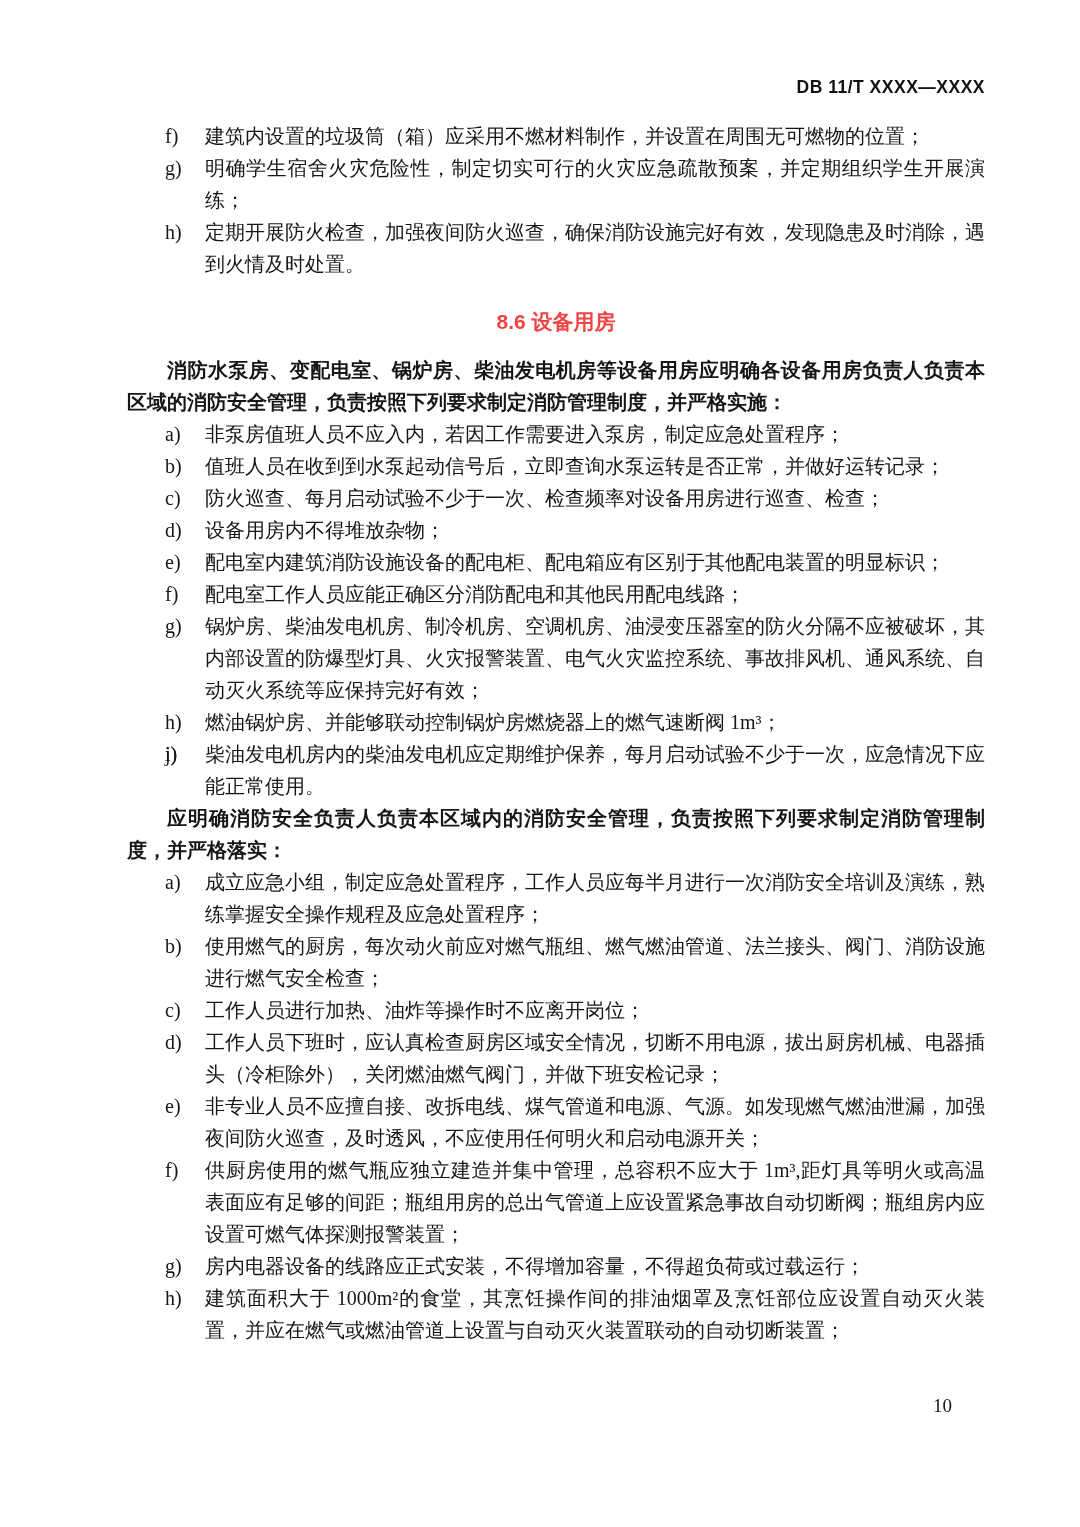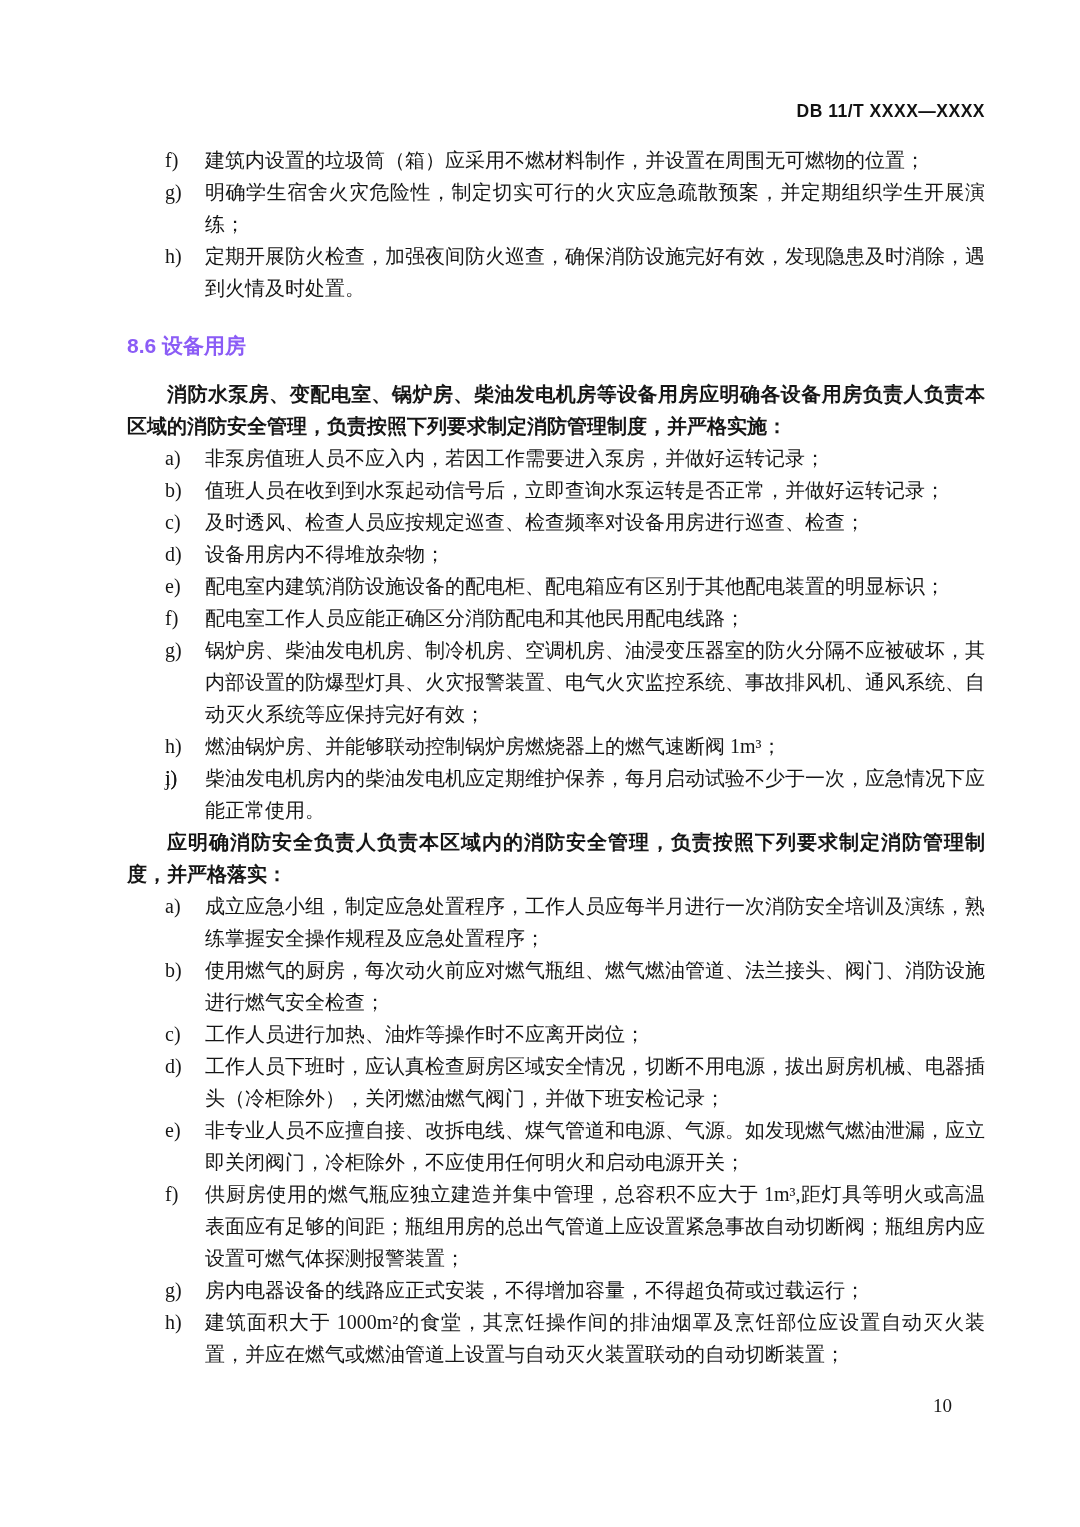--- a/index.html
+++ b/index.html
@@ -6,21 +6,21 @@
     margin: 0;
     padding: 0;
     background: #ffffff;
   }
   .page {
     position: relative;
     width: 1080px;
     height: 1527px;
     background: #ffffff;
     box-sizing: border-box;
-    padding: 100px 95px 0 127px;
+    padding: 76px 95px 0 127px;
     font-family: "Liberation Serif", "DejaVu Serif", serif;
     color: #161616;
     font-size: 20px;
     line-height: 32px;
   }
   .doc-header {
     text-align: right;
     font-family: "Liberation Sans", "DejaVu Sans", sans-serif;
     font-size: 17.5px;
     font-weight: 600;
@@ -41,23 +41,24 @@
   }
   .item-label {
     position: absolute;
     left: 38px;
     top: 0;
   }
   .section-heading {
     font-family: "Liberation Sans", "DejaVu Sans", sans-serif;
     font-size: 21px;
     font-weight: bold;
-    color: #8b5cf6;
+    color: #ef4444;
     line-height: 30px;
     margin: 27px 0 17px 0;
+    text-align: center;
   }
   .intro {
     margin: 0;
     text-indent: 2em;
     text-align: justify;
     font-weight: bold;
   }
   .page-footer {
     position: absolute;
     top: 1394px;
@@ -91,29 +92,29 @@
     </li>
   </ol>
 
   <h2 class="section-heading">8.6 设备用房</h2>
 
   <p class="intro">消防水泵房、变配电室、锅炉房、柴油发电机房等设备用房应明确各设备用房负责人负责本区域的消防安全管理，负责按照下列要求制定消防管理制度，并严格实施：</p>
 
   <ol class="item-list">
     <li>
       <span class="item-label">a)</span>
-      <span class="item-text">非泵房值班人员不应入内，若因工作需要进入泵房，并做好运转记录；</span>
+      <span class="item-text">非泵房值班人员不应入内，若因工作需要进入泵房，制定应急处置程序；</span>
     </li>
     <li>
       <span class="item-label">b)</span>
       <span class="item-text">值班人员在收到到水泵起动信号后，立即查询水泵运转是否正常，并做好运转记录；</span>
     </li>
     <li>
       <span class="item-label">c)</span>
-      <span class="item-text">及时透风、检查人员应按规定巡查、检查频率对设备用房进行巡查、检查；</span>
+      <span class="item-text">防火巡查、每月启动试验不少于一次、检查频率对设备用房进行巡查、检查；</span>
     </li>
     <li>
       <span class="item-label">d)</span>
       <span class="item-text">设备用房内不得堆放杂物；</span>
     </li>
     <li>
       <span class="item-label">e)</span>
       <span class="item-text">配电室内建筑消防设施设备的配电柜、配电箱应有区别于其他配电装置的明显标识；</span>
     </li>
     <li>
@@ -152,21 +153,21 @@
     <li>
       <span class="item-label">c)</span>
       <span class="item-text">工作人员进行加热、油炸等操作时不应离开岗位；</span>
     </li>
     <li>
       <span class="item-label">d)</span>
       <span class="item-text">工作人员下班时，应认真检查厨房区域安全情况，切断不用电源，拔出厨房机械、电器插头（冷柜除外），关闭燃油燃气阀门，并做下班安检记录；</span>
     </li>
     <li>
       <span class="item-label">e)</span>
-      <span class="item-text">非专业人员不应擅自接、改拆电线、煤气管道和电源、气源。如发现燃气燃油泄漏，应立即关闭阀门，冷柜除外，不应使用任何明火和启动电源开关；</span>
+      <span class="item-text">非专业人员不应擅自接、改拆电线、煤气管道和电源、气源。如发现燃气燃油泄漏，加强夜间防火巡查，及时透风，不应使用任何明火和启动电源开关；</span>
     </li>
     <li>
       <span class="item-label">f)</span>
       <span class="item-text">供厨房使用的燃气瓶应独立建造并集中管理，总容积不应大于 1m³,距灯具等明火或高温表面应有足够的间距；瓶组用房的总出气管道上应设置紧急事故自动切断阀；瓶组房内应设置可燃气体探测报警装置；</span>
     </li>
     <li>
       <span class="item-label">g)</span>
       <span class="item-text">房内电器设备的线路应正式安装，不得增加容量，不得超负荷或过载运行；</span>
     </li>
     <li>

